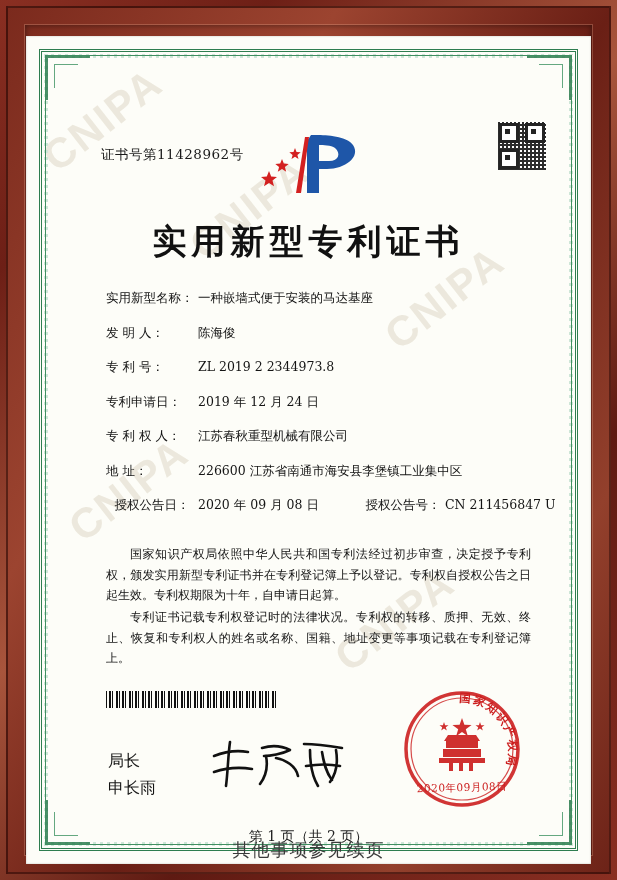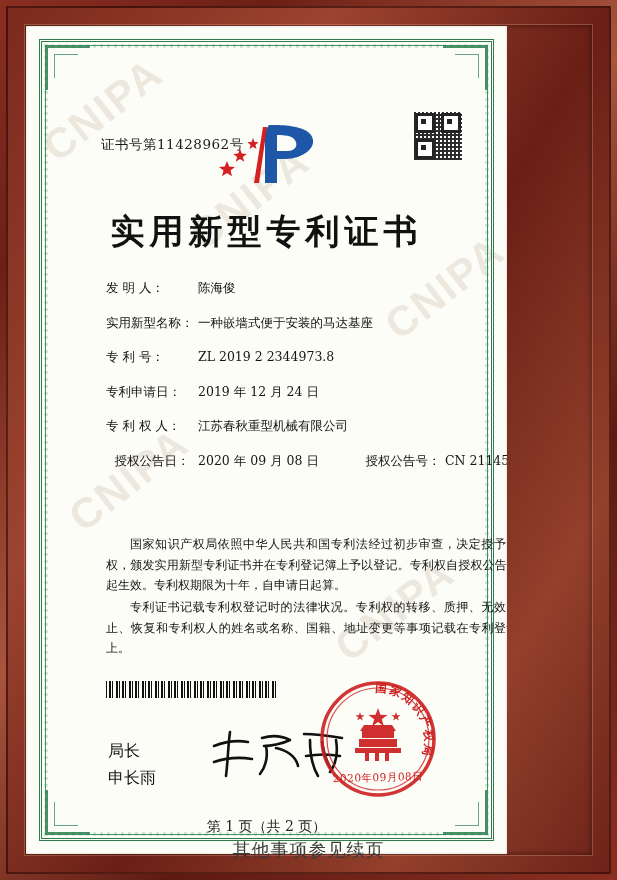--- a/index.html
+++ b/index.html
@@ -35,22 +35,22 @@
     content: "";
     position: absolute;
     left: 16px; top: 16px; right: 16px; bottom: 16px;
     border: 1px solid rgba(255,200,170,0.25);
     box-shadow: inset 0 0 6px rgba(0,0,0,0.5);
   }
 
   
   .paper {
     position: absolute;
-    left: 26px; top: 26px;
-    width: 481px; height: 828px;
+    left: 26px; top: 36px;
+    width: 565px; height: 828px;
     box-sizing: border-box;
     background: #fdfdf8;
     box-shadow: inset 0 0 2px rgba(0,0,0,0.25);
     overflow: hidden;
   }
 
   
   .border-green-outer {
     position: absolute;
     left: 13px; top: 13px; right: 13px; bottom: 13px;
@@ -328,38 +328,42 @@
         <polygon points="33,28 34.8,32.6 39.7,32.9 35.9,36 37.2,40.8 33,38.1 28.8,40.8 30.1,36 26.3,32.9 31.2,32.6"></polygon>
         <polygon points="46,17 47.5,20.9 51.7,21.2 48.4,23.9 49.5,28 46,25.7 42.5,28 43.6,23.9 40.3,21.2 44.5,20.9"></polygon>
       </g>
     </svg>
   </div>
 
   <div class="title">实用新型专利证书</div>
 
   <div class="fields">
     <div class="field-row">
+      <span class="field-label">实用新型名称：</span>
+      <span class="field-value">一种嵌墙式便于安装的马达基座</span>
+    </div>
+    <div class="field-row">
       <span class="field-label">发 明 人：</span>
       <span class="field-value">陈海俊</span>
     </div>
     <div class="field-row">
-      <span class="field-label">实用新型名称：</span>
-      <span class="field-value">一种嵌墙式便于安装的马达基座</span>
-    </div>
-    <div class="field-row">
       <span class="field-label">专 利 号：</span>
       <span class="field-value">ZL 2019 2 2344973.8</span>
     </div>
     <div class="field-row">
       <span class="field-label">专利申请日：</span>
       <span class="field-value">2019 年 12 月 24 日</span>
     </div>
     <div class="field-row">
       <span class="field-label">专 利 权 人：</span>
       <span class="field-value">江苏春秋重型机械有限公司</span>
+    </div>
+    <div class="field-row">
+      <span class="field-label">地 址：</span>
+      <span class="field-value">226600 江苏省南通市海安县李堡镇工业集中区</span>
     </div>
     <div class="field-row row-inline">
       <span class="field-label">授权公告日：</span>
       <span>2020 年 09 月 08 日</span>
       <span class="seg2-label">授权公告号：</span>
       <span>CN 211456847 U</span>
     </div>
   </div>
 
   <div class="paras">

